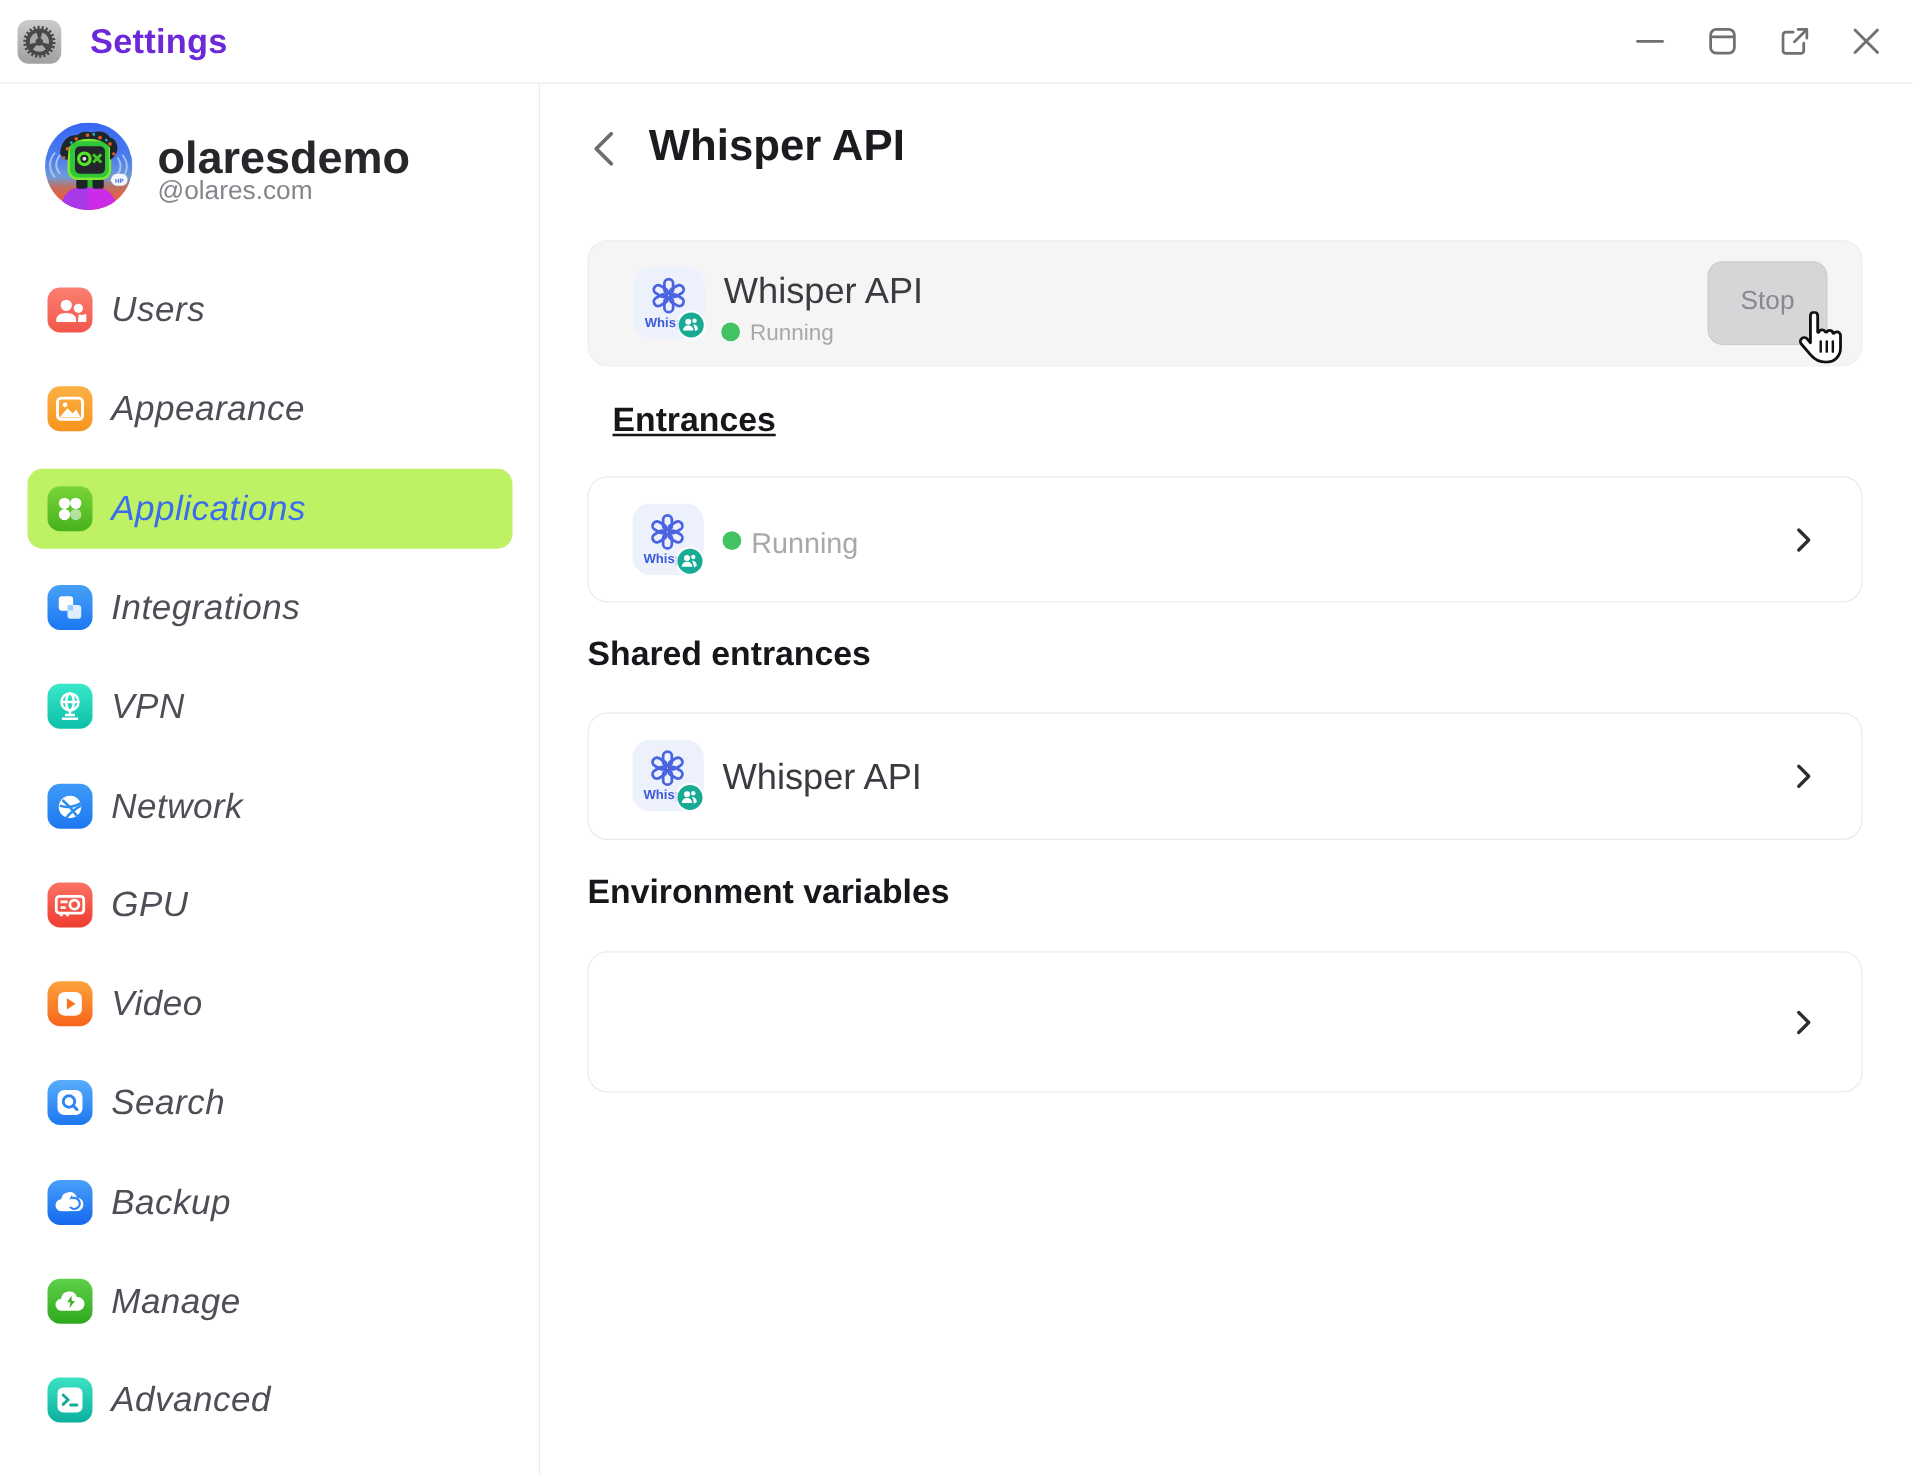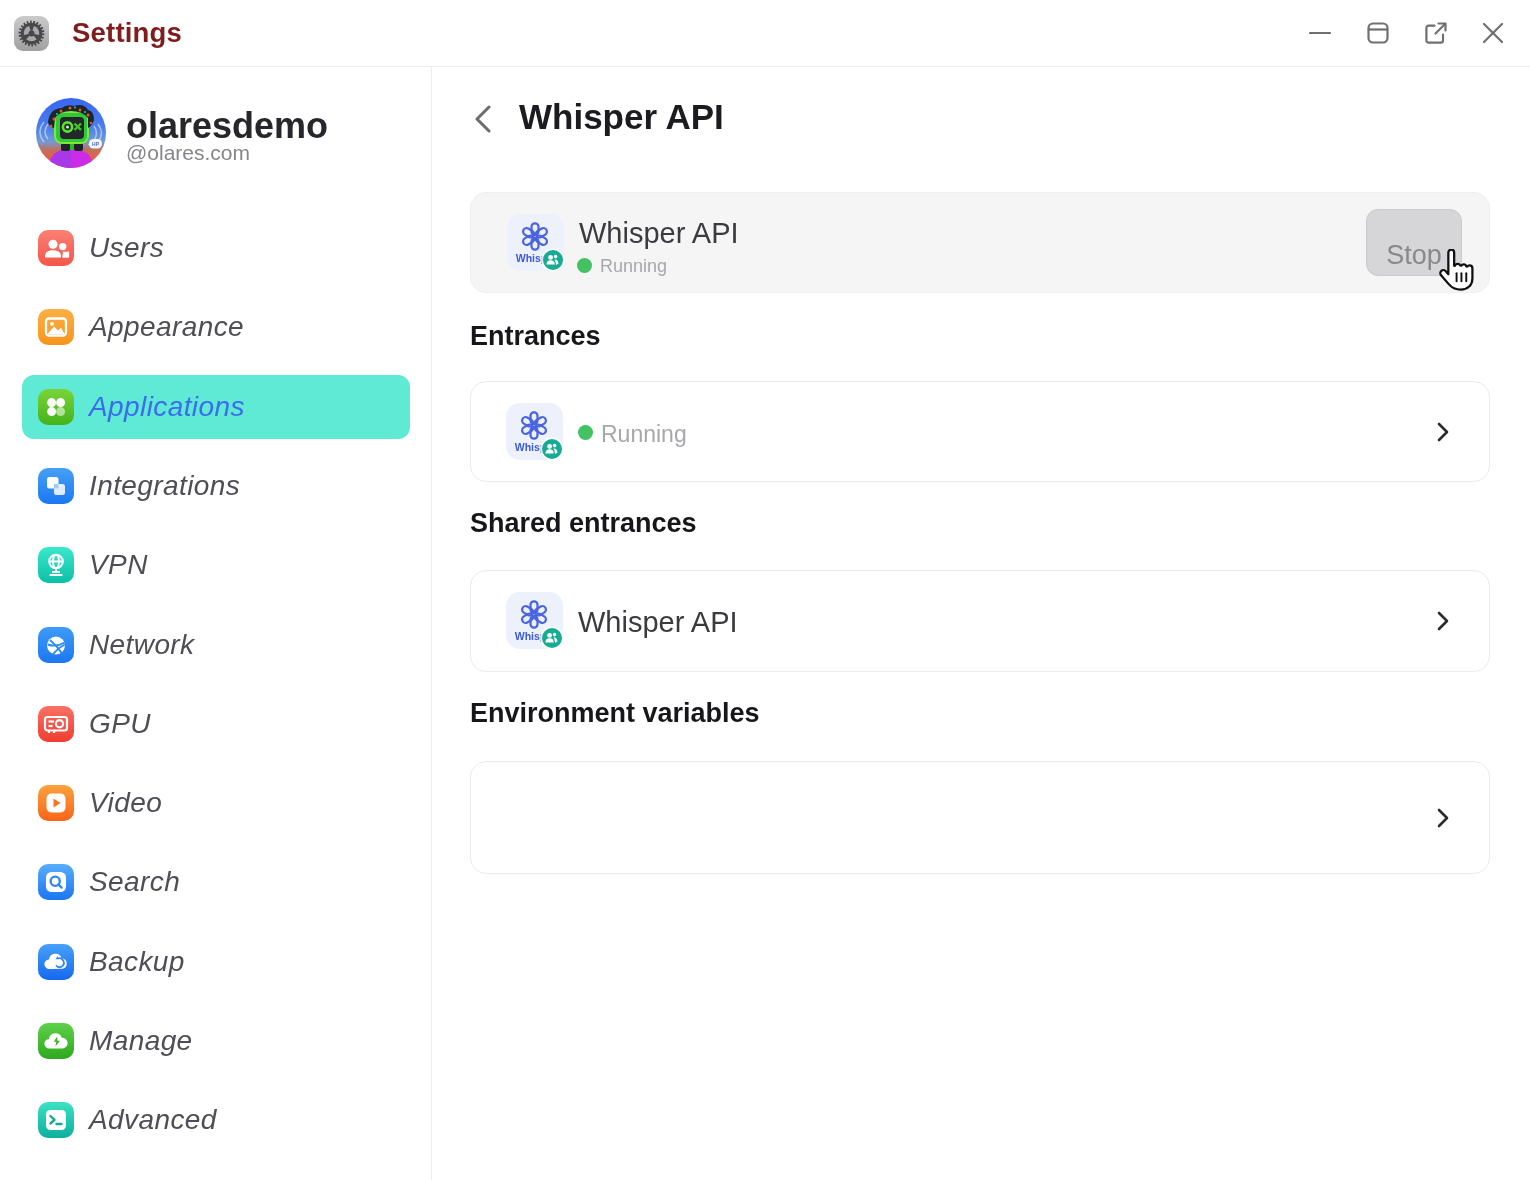--- a/index.html
+++ b/index.html
@@ -3,32 +3,32 @@
 <meta charset="utf-8">
 <style>
   * { margin:0; padding:0; box-sizing:border-box; }
   html,body { width:1530px; height:1180px; background:#fff; font-family:"Liberation Sans", sans-serif; overflow:hidden; }
   #app { position:relative; width:1530px; height:1180px; background:#fff; }
   .abs { position:absolute; }
 
   
   #topbar { left:0; top:0; width:1530px; height:67px; background:#fff; border-bottom:1px solid #ededef; }
   #appicon { left:14px; top:16px; width:35px; height:35px; border-radius:9px; background:linear-gradient(180deg,#cbcbcb,#a0a0a0); }
-  #title { left:72px; top:17px; font-size:27.5px; font-weight:bold; color:#7f1d1d; letter-spacing:0.2px; }
+  #title { left:72px; top:17px; font-size:27.5px; font-weight:bold; color:#6d28d9; letter-spacing:0.2px; }
 
   
   #sidebar { left:0; top:67px; width:432px; height:1113px; background:#fff; border-right:1px solid #ededef; }
   #avatar { left:36px; top:31px; width:70px; height:70px; border-radius:50%; overflow:hidden; }
   #uname { left:126px; top:38px; font-size:36px; font-weight:bold; color:#26262b; }
   #uhost { left:126px; top:74px; font-size:21px; color:#85858b; }
 
   .mi { left:22px; width:388px; height:64px; border-radius:12px;font-style:italic; }
   .mi .ic { position:absolute; left:16px; top:14px; width:36px; height:36px; border-radius:10px; }
   .mi .tx { position:absolute; left:67px; top:50%; transform:translateY(-50%); font-size:28px; letter-spacing:0.4px; color:#4e4e56; }
-  .mi.sel { background:#5eead4; }
+  .mi.sel { background:#bef264; }
   .mi.sel .tx { color:#3b6cee; }
 
   
   .h2 { font-size:27px; font-weight:bold; color:#17171b; }
   .card { left:470px; width:1020px; background:#fff; border:1.5px solid #ebebed; border-radius:16px; }
   .appic { width:57px; height:57px; }
   .chev { width:12px; height:20px; }
 </style>
 </head>
 <body>
@@ -275,32 +275,32 @@
           <path d="M39.4 50.4 c0-2.5 1.8-4.1 4.2-4.1 s4.2 1.6 4.2 4.1 Z"></path>
           <circle cx="48.6" cy="42.6" r="1.8" opacity="0.95"></circle>
           <path d="M47.4 45.6 c2.2-0.3 3.9 1.2 3.9 3.2 l-2.1 0 Z" opacity="0.95"></path>
           <path d="M48.3 47.4 l3.5 1.7 -2.5 1.9 Z"></path>
         </g>
 </svg></div>
   <div class="abs" style="left:579px;top:217px;font-size:29px;color:#3a3a40;">Whisper API</div>
   <div class="abs" style="left:577px;top:258px;width:15px;height:15px;border-radius:50%;background:#42c262;"></div>
   <div class="abs" style="left:600px;top:256px;font-size:18px;color:#a7a7ac;">Running</div>
   <div class="abs" style="left:1366px;top:209px;width:96px;height:67px;border-radius:12px;background:#d6d5d7;border:1px solid #cbcacc;"></div>
-  <div class="abs" style="left:1366px;top:240px;width:96px;text-align:center;font-size:27px;color:#88888d;">Stop</div>
+  <div class="abs" style="left:1366px;top:229px;width:96px;text-align:center;font-size:21px;color:#88888d;">Stop</div>
 
   <svg class="abs" style="left:1434px;top:249px" width="40" height="42" viewBox="0 0 24 26">
     <path d="M8.5 2.2 c0-1 0.8-1.8 1.8-1.8 s1.8 0.8 1.8 1.8 v8.1 l0.5 0.1 c0.2-0.7 0.9-1.2 1.7-1.2 0.7 0 1.3 0.4 1.6 1 l0.6 0.15 c0.3-0.5 0.9-0.85 1.5-0.85 0.8 0 1.5 0.5 1.7 1.3 l0.5 0.1 c0.3-0.4 0.8-0.7 1.4-0.7 1 0 1.8 0.8 1.8 1.8 v6.2 c0 4.1-3 7-7.2 7 -3.6 0-5.5-1.1-7.6-3.6 l-4.6-5.4 c-0.7-0.8-0.6-2 0.2-2.7 0.8-0.7 2-0.6 2.7 0.2 l1.6 1.9 Z" fill="#fff" stroke="#111" stroke-width="1.4" stroke-linejoin="round"></path>
     <g stroke="#111" stroke-width="1.2" stroke-linecap="round">
         <line x1="13.6" y1="15" x2="13.6" y2="20"></line>
         <line x1="16.6" y1="15" x2="16.6" y2="20"></line>
         <line x1="19.6" y1="15" x2="19.6" y2="20"></line>
       </g>
   </svg>
 
-  <div class="abs h2" style="left:470px;top:320.5px;">Entrances</div>
+  <div class="abs h2" style="left:490px;top:320.5px;text-decoration:underline;">Entrances</div>
   <div class="abs card" style="top:381px;height:101px;"></div>
   <div class="abs appic" style="left:506px;top:403px;">
 <svg width="58" height="58" viewBox="0 0 58 58" style="overflow:visible">
   <rect width="57" height="57" rx="14" fill="#edf1fc"></rect>
   <g transform="translate(28,22.5)" fill="none" stroke="#4a63e0" stroke-width="2.2">
     <g>
             <rect x="-3.5" y="-13.2" width="7" height="11.6" rx="3.4"></rect>
           </g>
     <g transform="rotate(60)">
             <rect x="-3.5" y="-13.2" width="7" height="11.6" rx="3.4"></rect>

